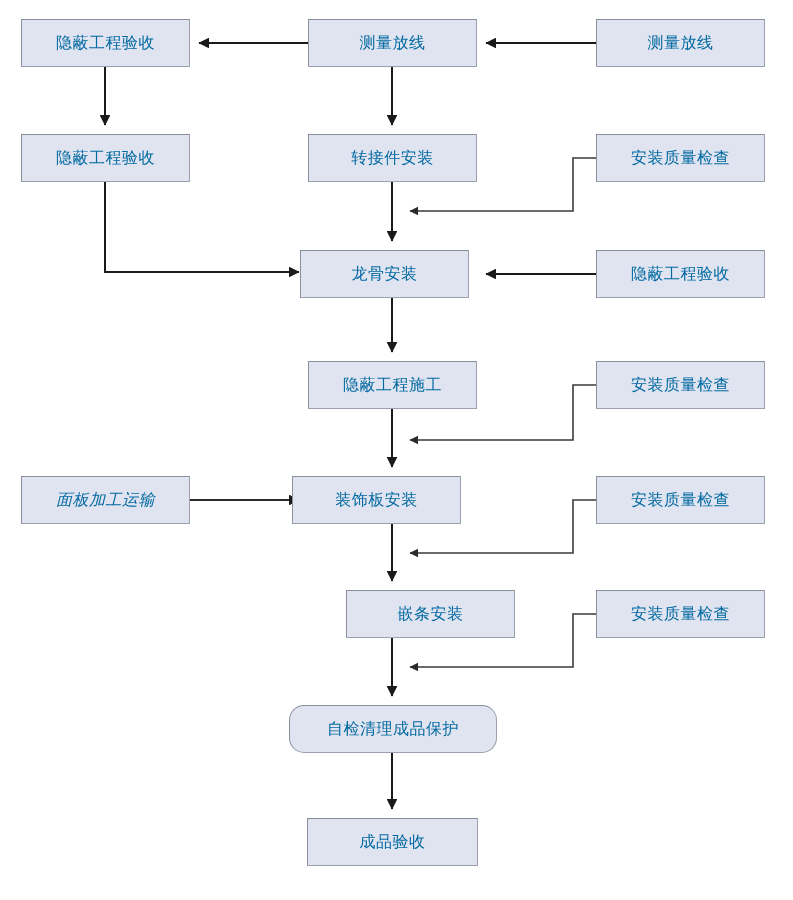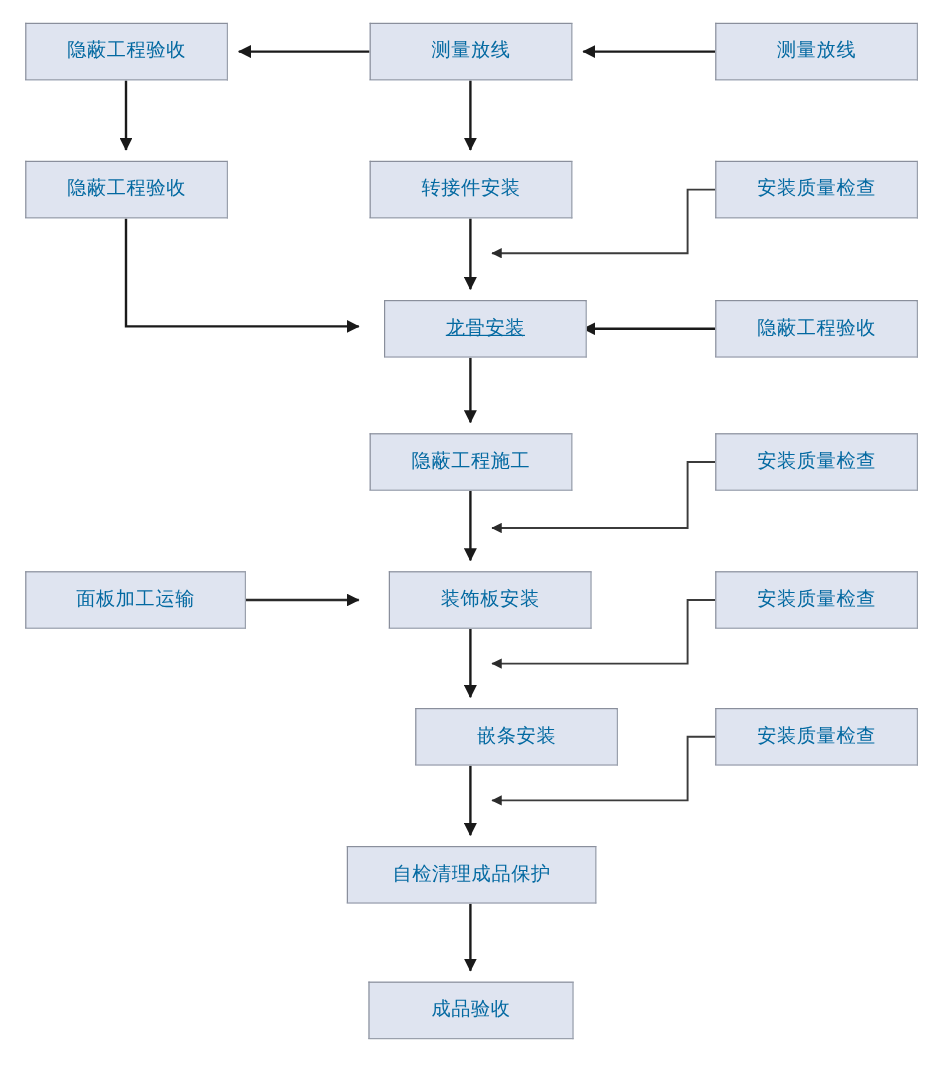--- a/index.html
+++ b/index.html
@@ -118,57 +118,57 @@
   </div>
 
   <div class="node-box" style="left:308px; top:134px; width:169px; height:48px;">
     <span class="node-label">转接件安装</span>
   </div>
 
   <div class="node-box" style="left:596px; top:134px; width:169px; height:48px;">
     <span class="node-label">安装质量检查</span>
   </div>
 
-  <div class="node-box" style="left:320px; top:250px; width:169px; height:48px;text-decoration:underline;">
+  <div class="node-box" style="left:300px; top:250px; width:169px; height:48px;">
     <span class="node-label">龙骨安装</span>
   </div>
 
   <div class="node-box" style="left:596px; top:250px; width:169px; height:48px;">
     <span class="node-label">隐蔽工程验收</span>
   </div>
 
   <div class="node-box" style="left:308px; top:361px; width:169px; height:48px;">
     <span class="node-label">隐蔽工程施工</span>
   </div>
 
   <div class="node-box" style="left:596px; top:361px; width:169px; height:48px;">
     <span class="node-label">安装质量检查</span>
   </div>
 
-  <div class="node-box" style="left:21px;  top:476px; width:184px; height:48px;">
+  <div class="node-box" style="left:21px;  top:476px; width:169px; height:48px;font-style:italic;">
     <span class="node-label">面板加工运输</span>
   </div>
 
-  <div class="node-box" style="left:324px; top:476px; width:169px; height:48px;">
+  <div class="node-box" style="left:292px; top:476px; width:169px; height:48px;">
     <span class="node-label">装饰板安装</span>
   </div>
 
   <div class="node-box" style="left:596px; top:476px; width:169px; height:48px;">
     <span class="node-label">安装质量检查</span>
   </div>
 
   <div class="node-box" style="left:308px; top:590px; width:169px; height:48px;margin-left:38px;">
     <span class="node-label">嵌条安装</span>
   </div>
 
   <div class="node-box" style="left:596px; top:590px; width:169px; height:48px;">
     <span class="node-label">安装质量检查</span>
   </div>
 
-  <div class="node-box" style="left:289px; top:705px; width:208px; height:48px;">
+  <div class="node-box" style="left:289px; top:705px; width:208px; height:48px;border-radius:15px;">
     <span class="node-label">自检清理成品保护</span>
   </div>
 
   <div class="node-box" style="left:307px; top:818px; width:171px; height:48px;">
     <span class="node-label">成品验收</span>
   </div>
 
 </div>
 
 </body></html>

